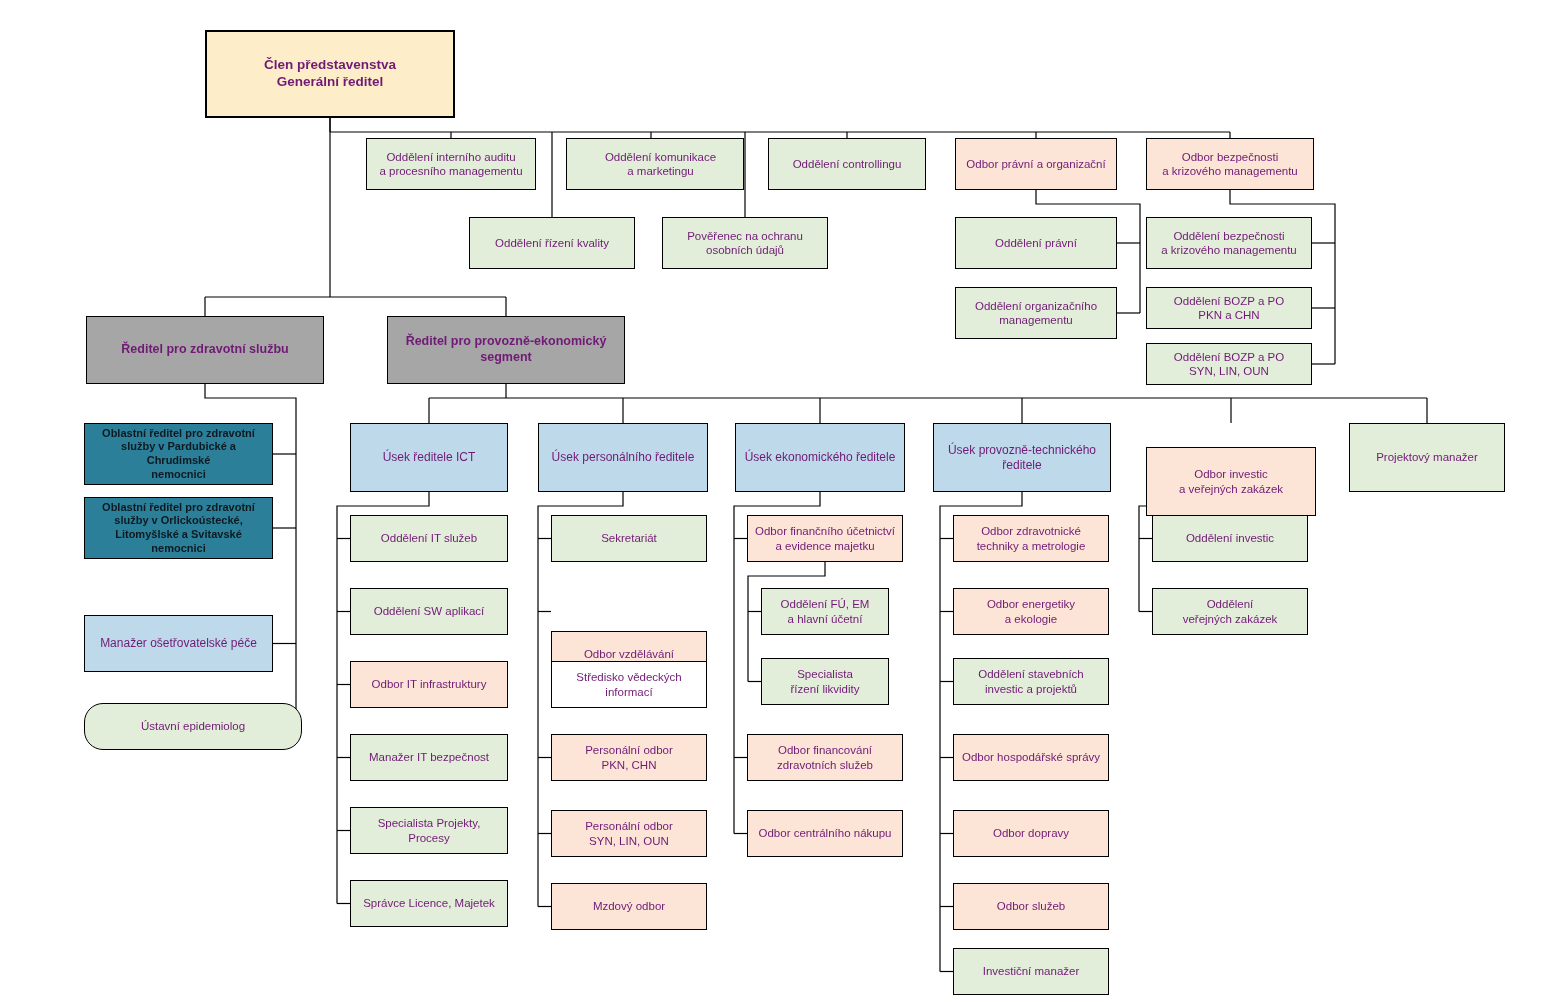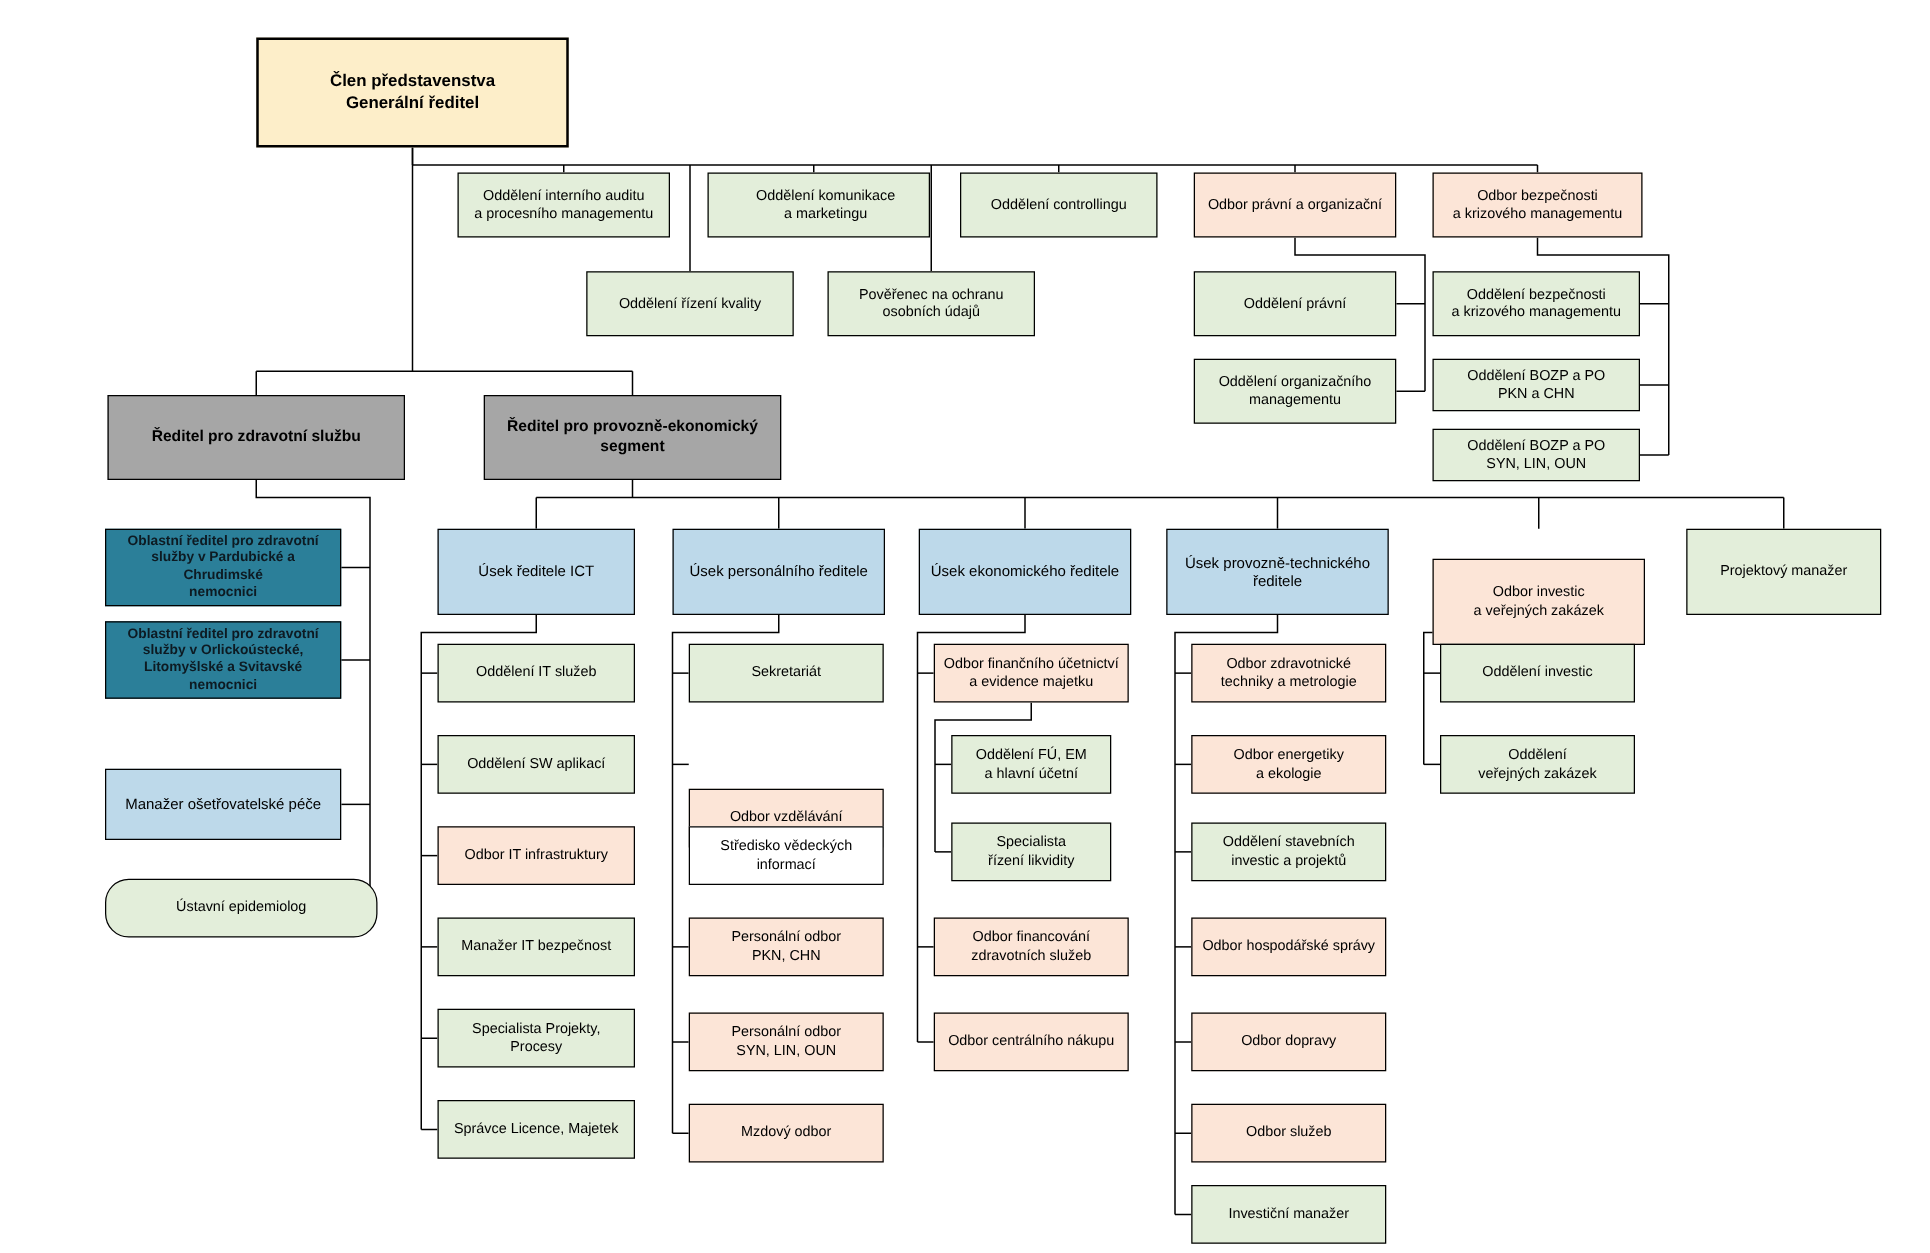--- a/index.html
+++ b/index.html
@@ -26,21 +26,21 @@
   }
   .node {
     position: absolute;
     box-sizing: border-box;
     border: 1px solid #000000;
     display: flex;
     align-items: center;
     justify-content: center;
     text-align: center;
     line-height: 1.25;
-    color: #000000;
+    color: #701a75;
     z-index: 2;
     padding: 2px 5px;
   }
   .node-label {
     display: block;
     white-space: pre-line;
   }
   
   .t-ceo {
     background: #fdeec9;

